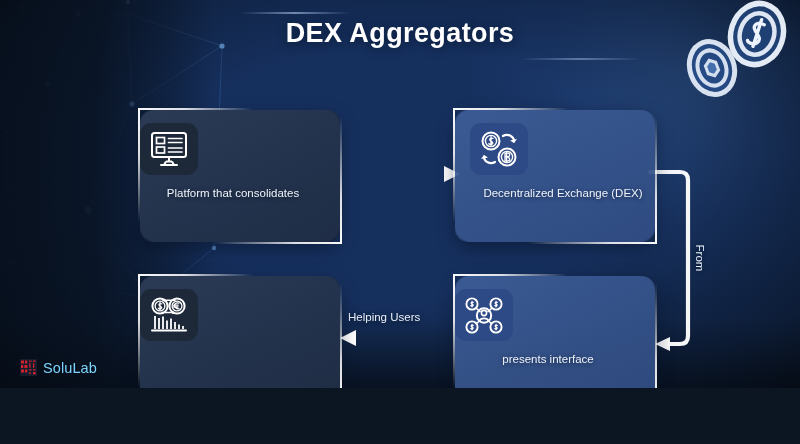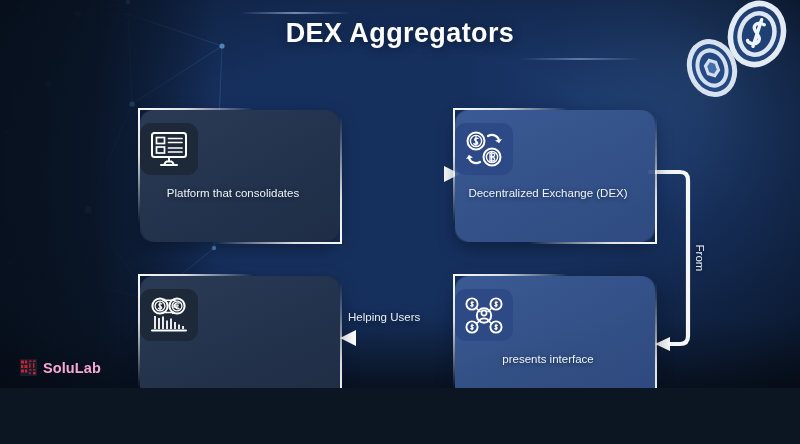--- a/index.html
+++ b/index.html
@@ -88,21 +88,21 @@
   #label-helping{left:348px;top:311px;}
   #label-from{
     left:675px;top:252px;width:50px;text-align:center;
     transform:rotate(90deg);transform-origin:center;
   }
   #pathsvg{position:absolute;left:0;top:0;width:800px;height:444px;pointer-events:none;}
 
   
   #logo{position:absolute;left:20px;bottom:12px;display:flex;align-items:center;gap:6px;}
   #logo-mark{width:17px;height:17px;display:block;}
-  #logo-text{color:#f9a8d4;font-size:14.5px;font-weight:bold;letter-spacing:.1px;}
+  #logo-text{color:#7dd3fc;font-size:14.5px;font-weight:normal;letter-spacing:.1px;}
 </style>
 </head>
 <body>
 
 <div id="stage">
 
   <svg id="netsvg" viewBox="0 0 290 444">
     <g stroke="#3a6aa8" stroke-width="0.8" opacity="0.55" fill="none">
       <path d="M22,8 L78,14 M78,14 L128,2 M128,14 L78,14 M78,14 L48,84 M48,84 L128,14 M128,14 L222,46 M48,84 L6,132 M48,84 L88,210 M88,210 L6,132 M88,210 L132,104 M132,104 L128,14 M132,104 L222,46 M88,210 L10,262 M88,210 L150,300 M150,300 L10,262 M10,262 L6,132 M150,300 L96,388 M96,388 L10,262 M96,388 L40,430 M150,300 L214,248 M214,248 L222,46 M96,388 L178,420 M178,420 L150,300"></path>
     </g>
@@ -200,21 +200,21 @@
         <path d="M17,31.5 L23,31.5 M20,27 L20,31.5" stroke="#ffffff" stroke-width="2"></path>
         <path d="M12,35 L28,35" stroke="#ffffff" stroke-width="2" stroke-linecap="round"></path>
         <path d="M15,35 L17,31.5 M25,35 L23,31.5" stroke="#ffffff" stroke-width="2"></path>
       </svg>
     </div>
     <div class="card-text">
       <div>Platform that consolidates</div>
     </div>
   </div>
 
-  <div class="card blue" style="left:455px;top:110px;">
+  <div class="card blue" style="left:455px;top:110px;padding-left:15px;">
     <div class="card-shadow"></div>
     <div class="card-border tl"></div>
     <div class="icon-tile blue">
       <svg width="42" height="40" viewBox="0 0 42 40">
         <circle cx="13" cy="12" r="8.5" fill="none" stroke="#ffffff" stroke-width="2"></circle>
         <circle cx="13" cy="12" r="5.6" fill="none" stroke="#ffffff" stroke-width="1.4"></circle>
         <path d="M15,9.4 C12.4,8.6 10.8,10.3 12.4,11.6 C14,12.9 15.6,13.6 14.2,14.9 C13,16 11.2,15.3 10.9,14.6 M13,7.6 L13,16.6" fill="none" stroke="#ffffff" stroke-width="1.4" stroke-linecap="round"></path>
         <circle cx="29" cy="28" r="8.5" fill="none" stroke="#ffffff" stroke-width="2"></circle>
         <circle cx="29" cy="28" r="5.6" fill="none" stroke="#ffffff" stroke-width="1.4"></circle>
         <path d="M27,24.2 L27,31.8 M27,24.2 L30,24.2 C32.2,24.2 32.2,27.6 30,27.6 L27,27.6 C32.6,27.6 32.6,31.8 30,31.8 L27,31.8 M28.6,22.8 L28.6,33.2" fill="none" stroke="#ffffff" stroke-width="1.3" stroke-linecap="round"></path>

